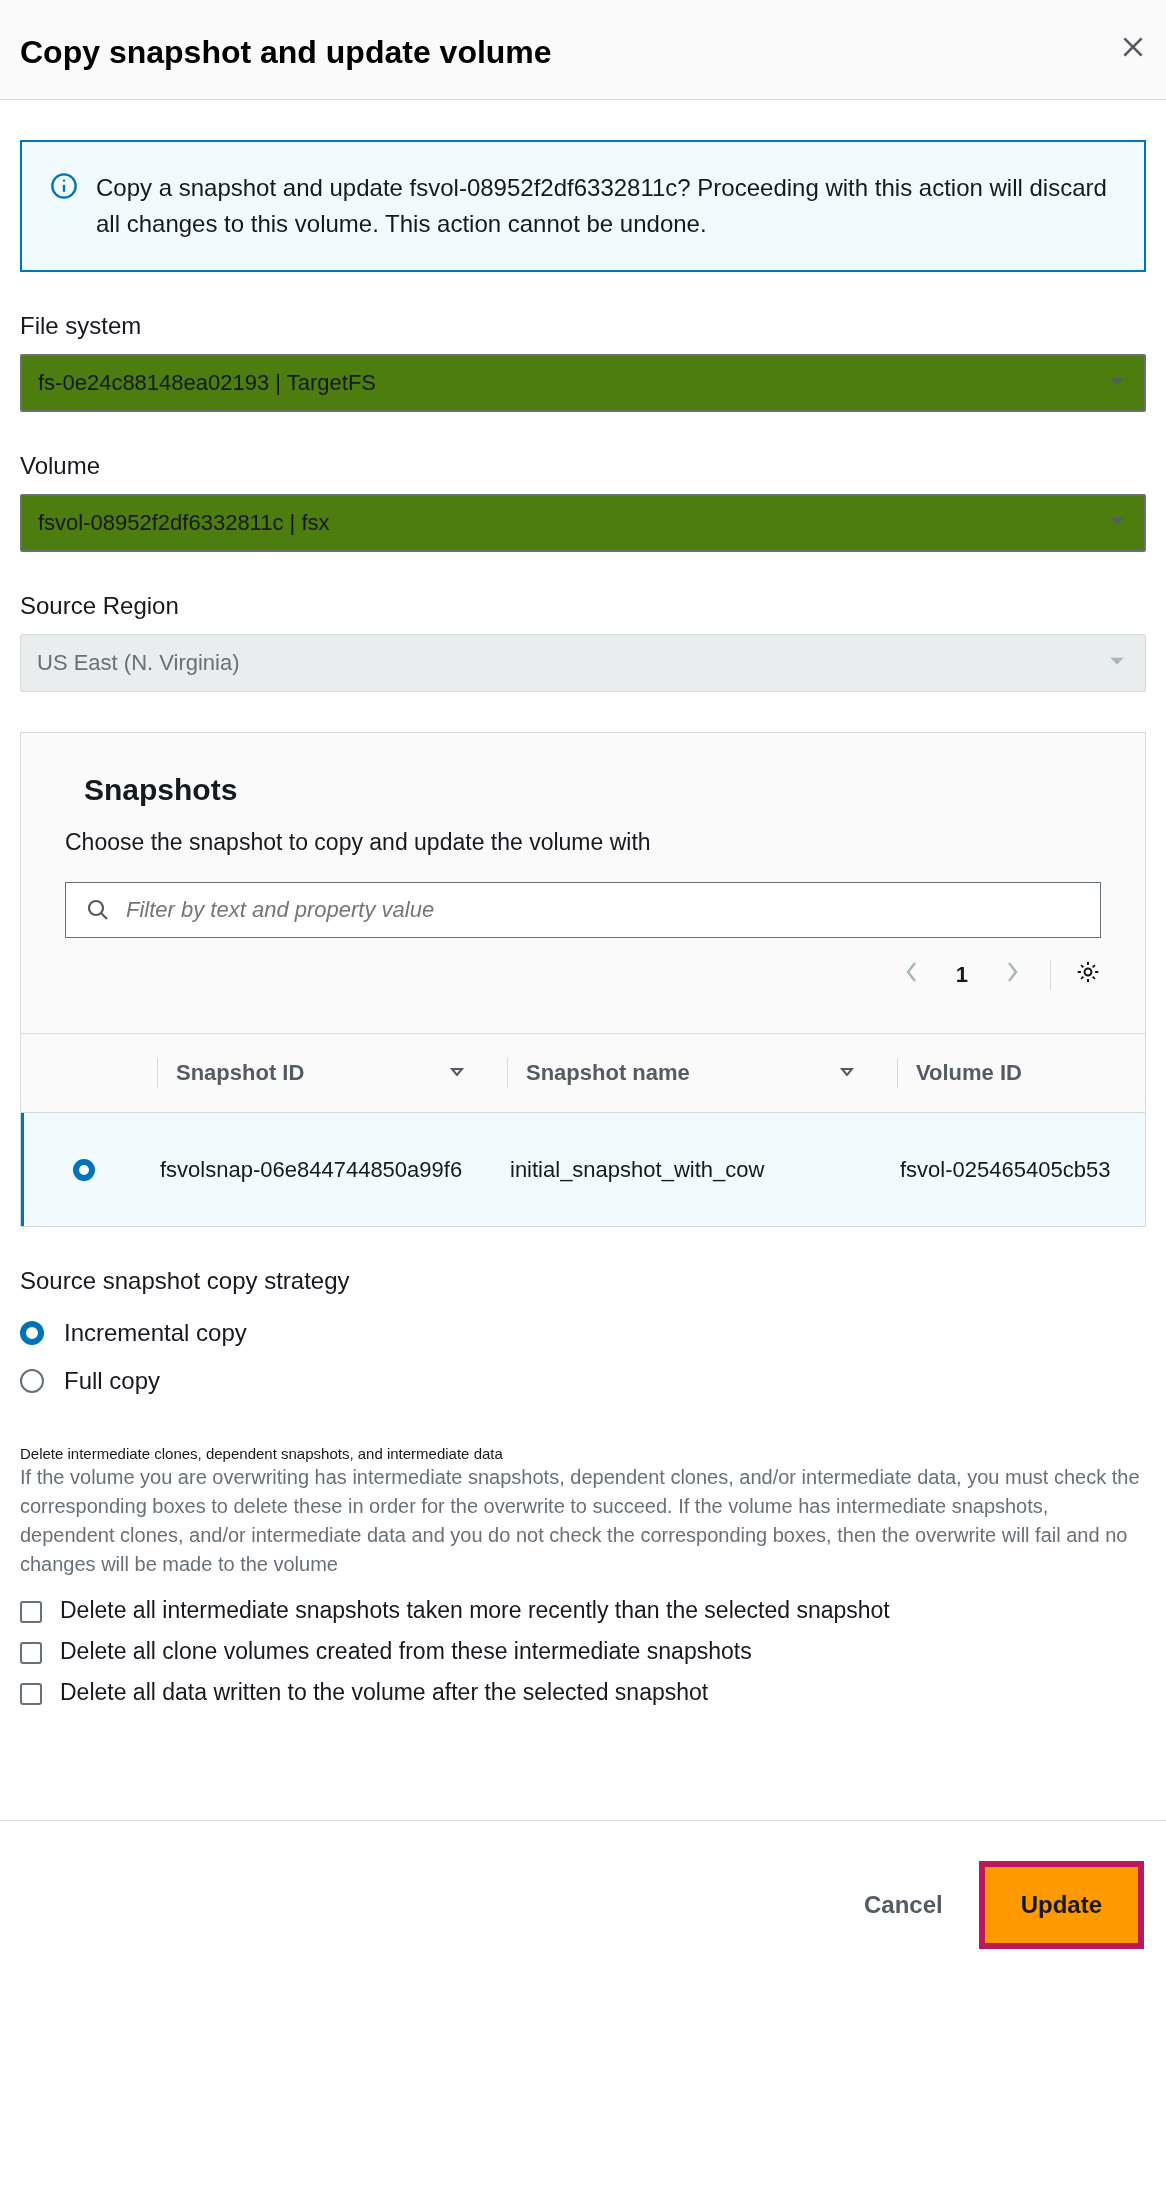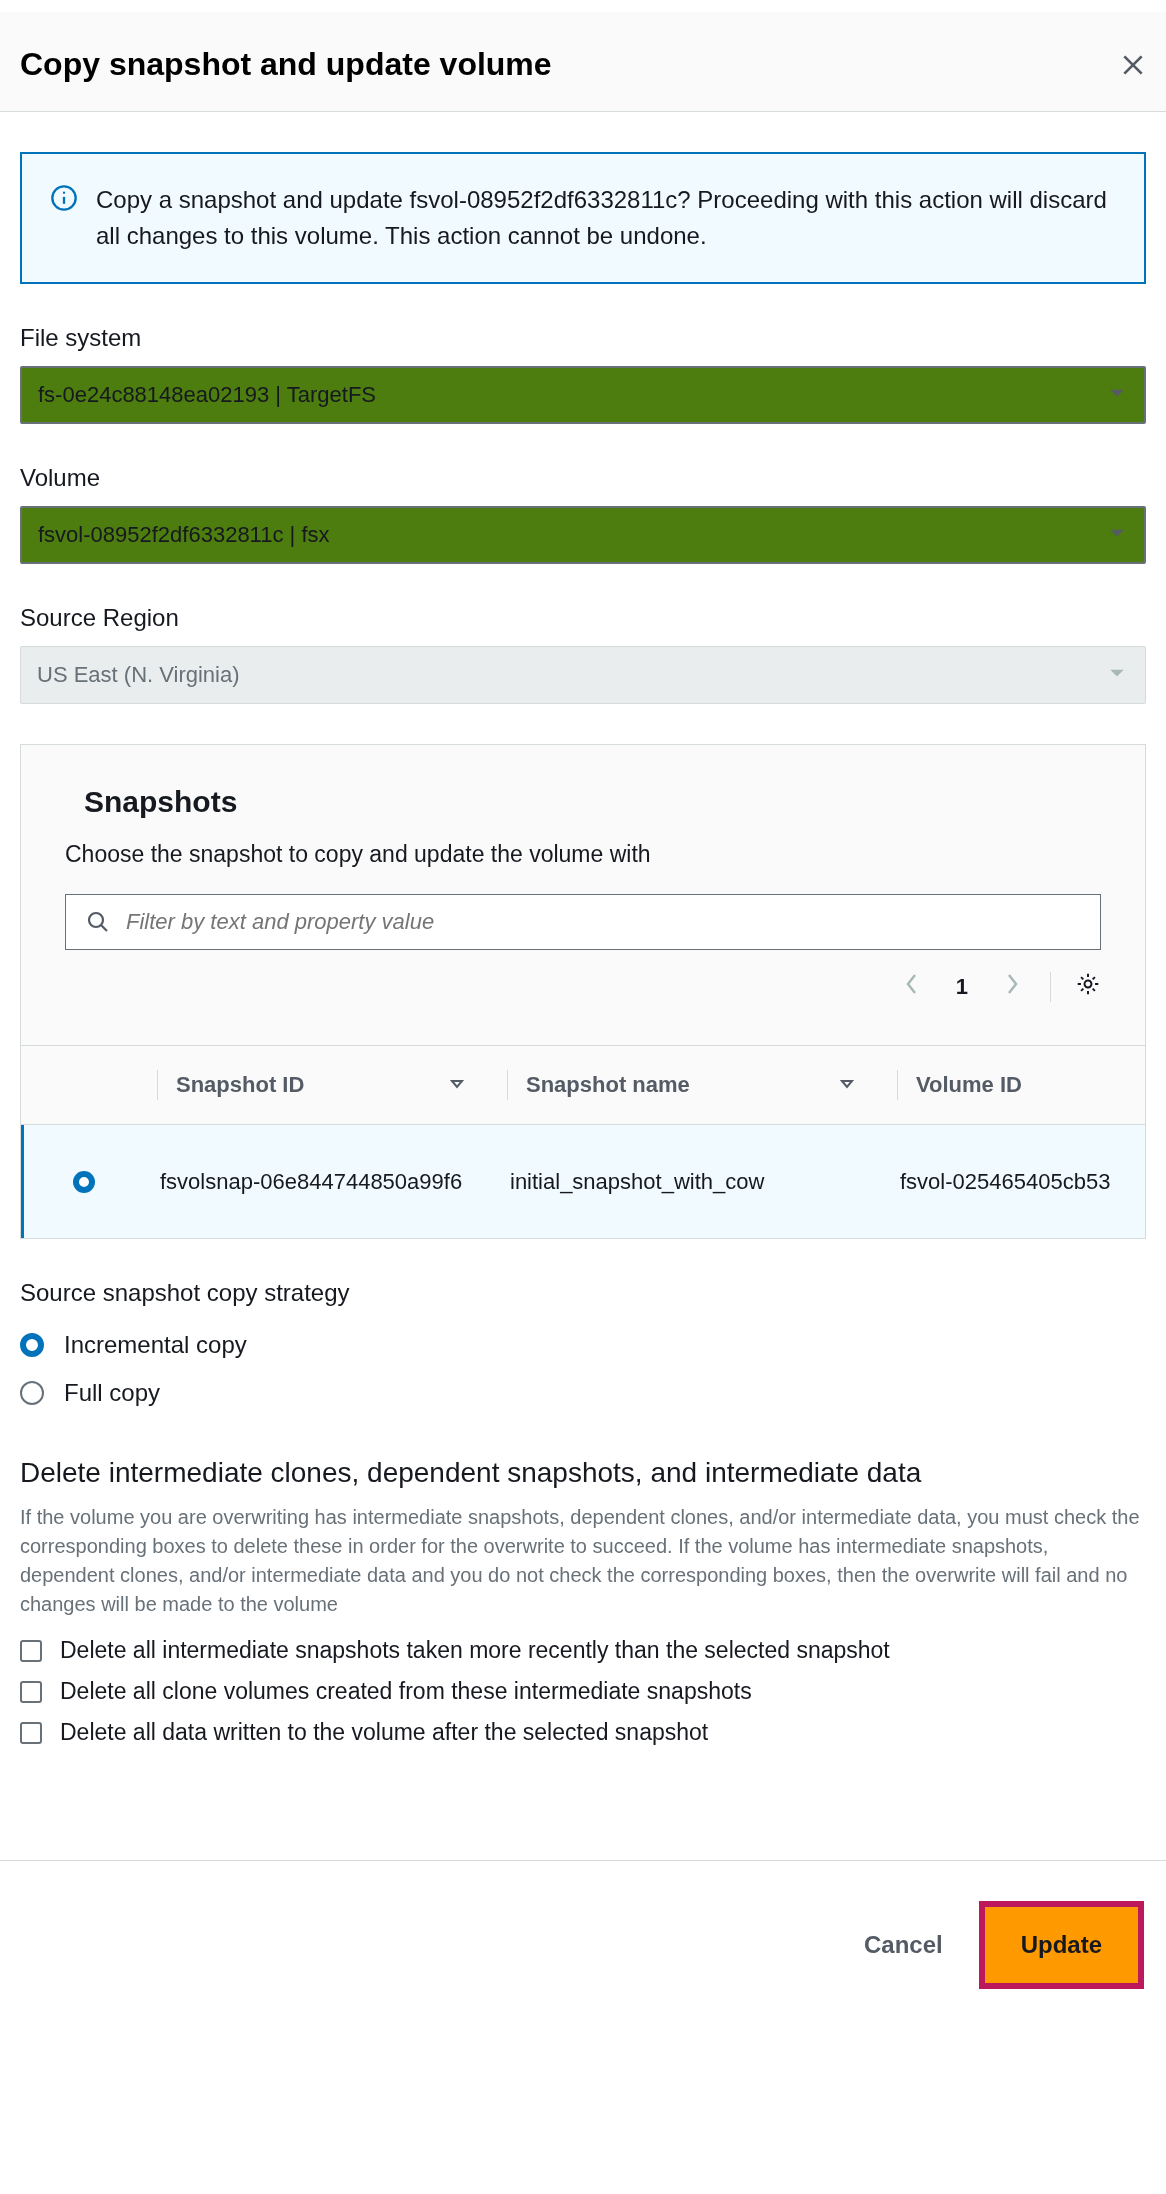--- a/index.html
+++ b/index.html
@@ -1,18 +1,18 @@
 <!DOCTYPE html>
 <html><head>
 <meta charset="utf-8">
 <style>
   * { box-sizing: border-box; margin: 0; padding: 0; }
   body { font-family: "Amazon Ember", "Helvetica Neue", Arial, sans-serif; color: #16191f; background: #ffffff; font-size: 21px; }
   .modal { width: 1166px; background: #fff; }
-  .header { display: flex; justify-content: space-between; align-items: center; padding: 34px 20px 28px 20px; border-bottom: 1px solid #d5dbdb; background:#fafafa;margin-top:12px; }
+  .header { display: flex; justify-content: space-between; padding: 34px 20px 28px 20px; border-bottom: 1px solid #d5dbdb; background:#fafafa; }
   .header h1 { font-size: 32px; font-weight: 700; color: #000; }
   .close-btn { cursor: pointer; color: #545b64; font-size: 0; }
   .close-btn svg { width: 26px; height: 26px; stroke: #545b64; stroke-width: 2.5; }
   .body { padding: 20px 20px 40px 20px; }
 
   .alert { display: flex; gap: 18px; border: 2px solid #0073bb; background: #f1faff; padding: 28px 28px; margin: 20px 0 40px 0; }
   .alert svg { flex: 0 0 auto; margin-top:2px;}
   .alert-text { font-size: 24px; line-height: 1.5; color: #16191f; }
 
   .field-label { font-size: 24px; color: #16191f; margin: 4px 0 14px 0; }
@@ -51,23 +51,23 @@
   .table-row { display: flex; border-left: 3px solid #0073bb; background: #f1faff; }
   .table-row .cell { font-size: 22px; color:#16191f; line-height:1.5; padding:40px 16px;}
   .radio-dot { width: 22px; height: 22px; border: 6px solid #0073bb; border-radius: 50%; background:#fff;}
 
   .strategy-label { font-size: 24px; margin-bottom: 24px; }
   .radio-opt { display: flex; align-items: center; gap: 20px; margin-bottom: 20px; font-size: 24px; }
   .r-outer { width: 24px; height:24px; border:2px solid #687078; border-radius:50%; display:flex; align-items:center; justify-content:center;}
   .r-outer.sel { border:6px solid #0073bb; }
   .section-gap { height: 30px; }
 
-  .del-title { font-size: 28px; margin-bottom: 14px; }
+  .del-title { font-size: 15px; margin-bottom: 1px; }
   .del-help { font-size: 20px; color: #687078; line-height:1.45; margin-bottom: 18px; }
-  .chk-opt { display:flex; align-items:flex-start; gap:18px; font-size:23px; margin-bottom:14px; }
+  .chk-opt { display:flex; align-items:center; gap:18px; font-size:23px; margin-bottom:14px; }
   .chk-box { width:22px; height:22px; border:2px solid #687078; border-radius:3px; flex-shrink:0; margin-top:3px;}
 
   .footer { border-top:1px solid #d5dbdb; padding: 40px 22px; display:flex; justify-content:flex-end; gap:28px; align-items:center; margin-top:60px;}
   .btn-cancel { font-size:24px; font-weight:700; color:#545b64; cursor:pointer; padding:16px 8px;}
   .btn-update { font-size:24px; font-weight:700; background:#ff9900; border:6px solid #be185d; padding:24px 36px; cursor:pointer; color:#16191f;}
 </style>
 </head>
 <body>
 
 <div class="modal">

